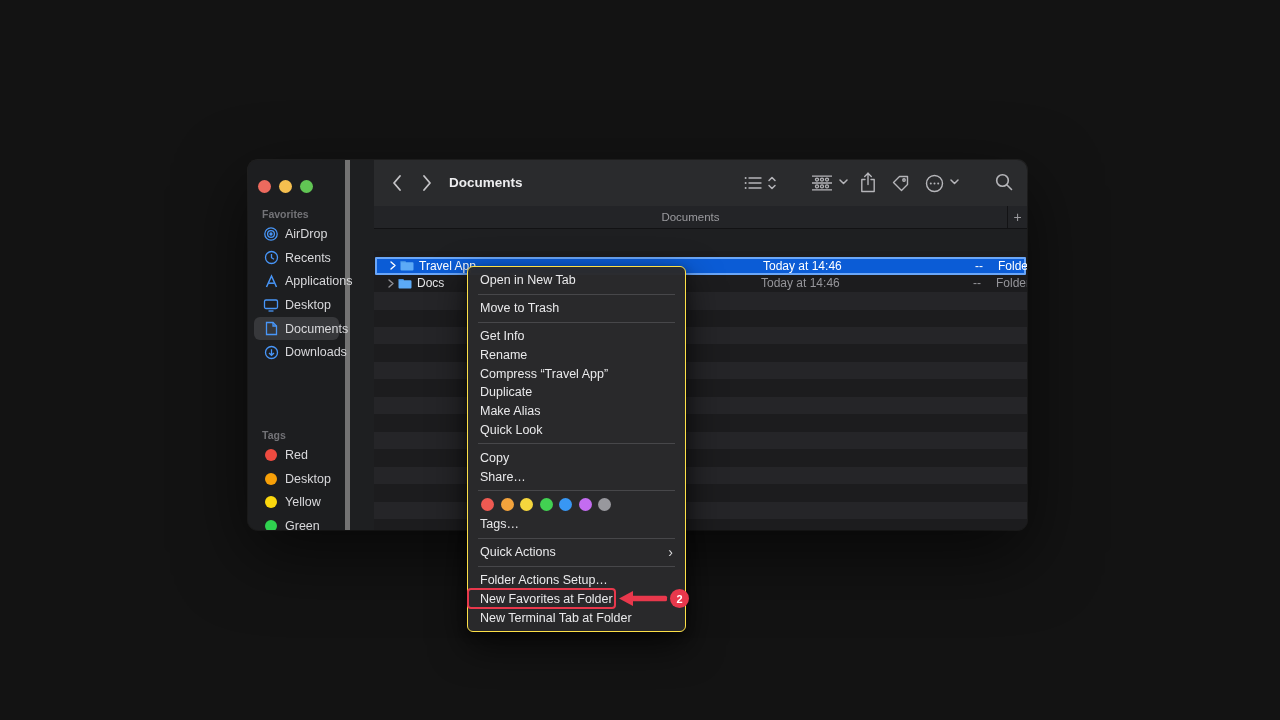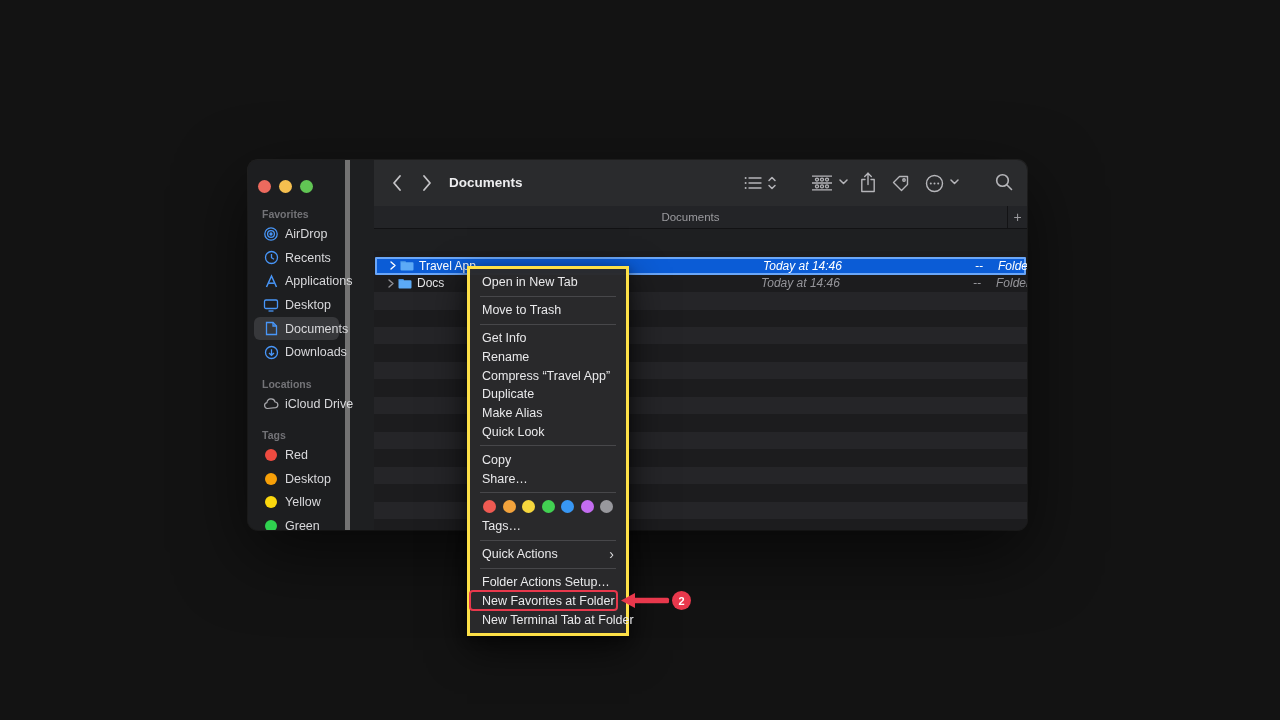--- a/index.html
+++ b/index.html
@@ -49,25 +49,25 @@
     background:repeating-linear-gradient(to bottom,#252528 0px,#252528 17.5px,#1c1c1e 17.5px,#1c1c1e 35px); }
   .frow { position:absolute; left:1px; right:1px; height:17.5px; font-size:12px; color:#e6e6e8; }
   .frow .inner { position:absolute; inset:0; display:flex; align-items:center; padding-left:13px; }
   .frow.sel { background:#0b5cd6; border:2px solid #6aa6f8; border-radius:1px; color:#ffffff; }
   .disclose { display:flex; margin-right:4px; }
   .ficon { display:flex; margin-right:5px; }
   .fdate { position:absolute; left:386px; top:0; height:100%; display:flex; align-items:center; }
   .fsize { position:absolute; left:556px; width:50px; top:0; height:100%; display:flex;
     align-items:center; justify-content:flex-end; }
   .fkind { position:absolute; left:621px; top:0; height:100%; display:flex; align-items:center; }
-  .frow .dim { color:#95959a;font-style:italic; } .frow.sel .dim { color:#ffffff; }
-
-  
-  .cmenu { position:absolute; left:467px; top:266px; width:162px; z-index:40;
-    background:#2a2a2cfa; border:3px solid #fde047; border-radius:0; padding:4px 0;
+  .frow .dim { color:#95959a; } .frow.sel .dim { color:#ffffff; }
+
+  
+  .cmenu { position:absolute; left:467px; top:266px; width:219px; z-index:40;
+    background:#2a2a2cfa; border:1px solid #fde047; border-radius:6px; padding:4px 0;
     box-shadow:0 14px 36px rgba(0,0,0,.65), 0 3px 10px rgba(0,0,0,.4); }
   .mi { position:relative; height:18.8px; display:flex; align-items:center; padding:0 12px;
     font-size:12.5px; color:#e9e9eb; white-space:nowrap; }
   .msep { height:1px; background:#47474a; margin:4px 10px; }
   .swatches { height:20px; display:flex; align-items:center; gap:6.5px; padding-left:13px; }
   .swatch { width:13px; height:13px; border-radius:50%; }
   .sub-arrow { margin-left:auto; color:#dadadc; font-size:14px; line-height:10px; }
 
   
   .hlbox { position:absolute; left:-1.5px; top:-1px; width:149px; height:21px;
@@ -145,31 +145,20 @@
           <span class="sb-ic">
             <svg width="15" height="15" viewBox="0 0 15 15" fill="none" stroke="#4896f8" stroke-width="1.3">
               <circle cx="7.5" cy="7.5" r="6"></circle>
                 <path d="M7.5 4.2v6M5 8l2.5 2.3L10 8"></path>
               </svg>
           </span>
           <span>Downloads</span>
         </div>
       </div>
 
-      <div class="sb-section" style="top:218px">
-        <div class="sb-label">Locations</div>
-        <div class="sb-item">
-          <span class="sb-ic">
-            <svg width="17" height="12" viewBox="0 0 17 12" fill="none" stroke="#aaaaae" stroke-width="1.2">
-              <path d="M4.3 10.5 a3 3 0 0 1 -.4 -5.9 a4.2 4.2 0 0 1 8.2 -.6 a2.9 2.9 0 0 1 .6 5.7 z"></path>
-              </svg>
-          </span>
-          <span>iCloud Drive</span>
-        </div>
-      </div>
 
       <div class="sb-section" style="top:269px">
         <div class="sb-label">Tags</div>
         <div class="sb-item">
           <span class="sb-ic">
               <span class="sb-dot" style="background: rgb(238, 75, 64);"></span>
             </span>
           <span>Red</span>
         </div>
         <div class="sb-item">

